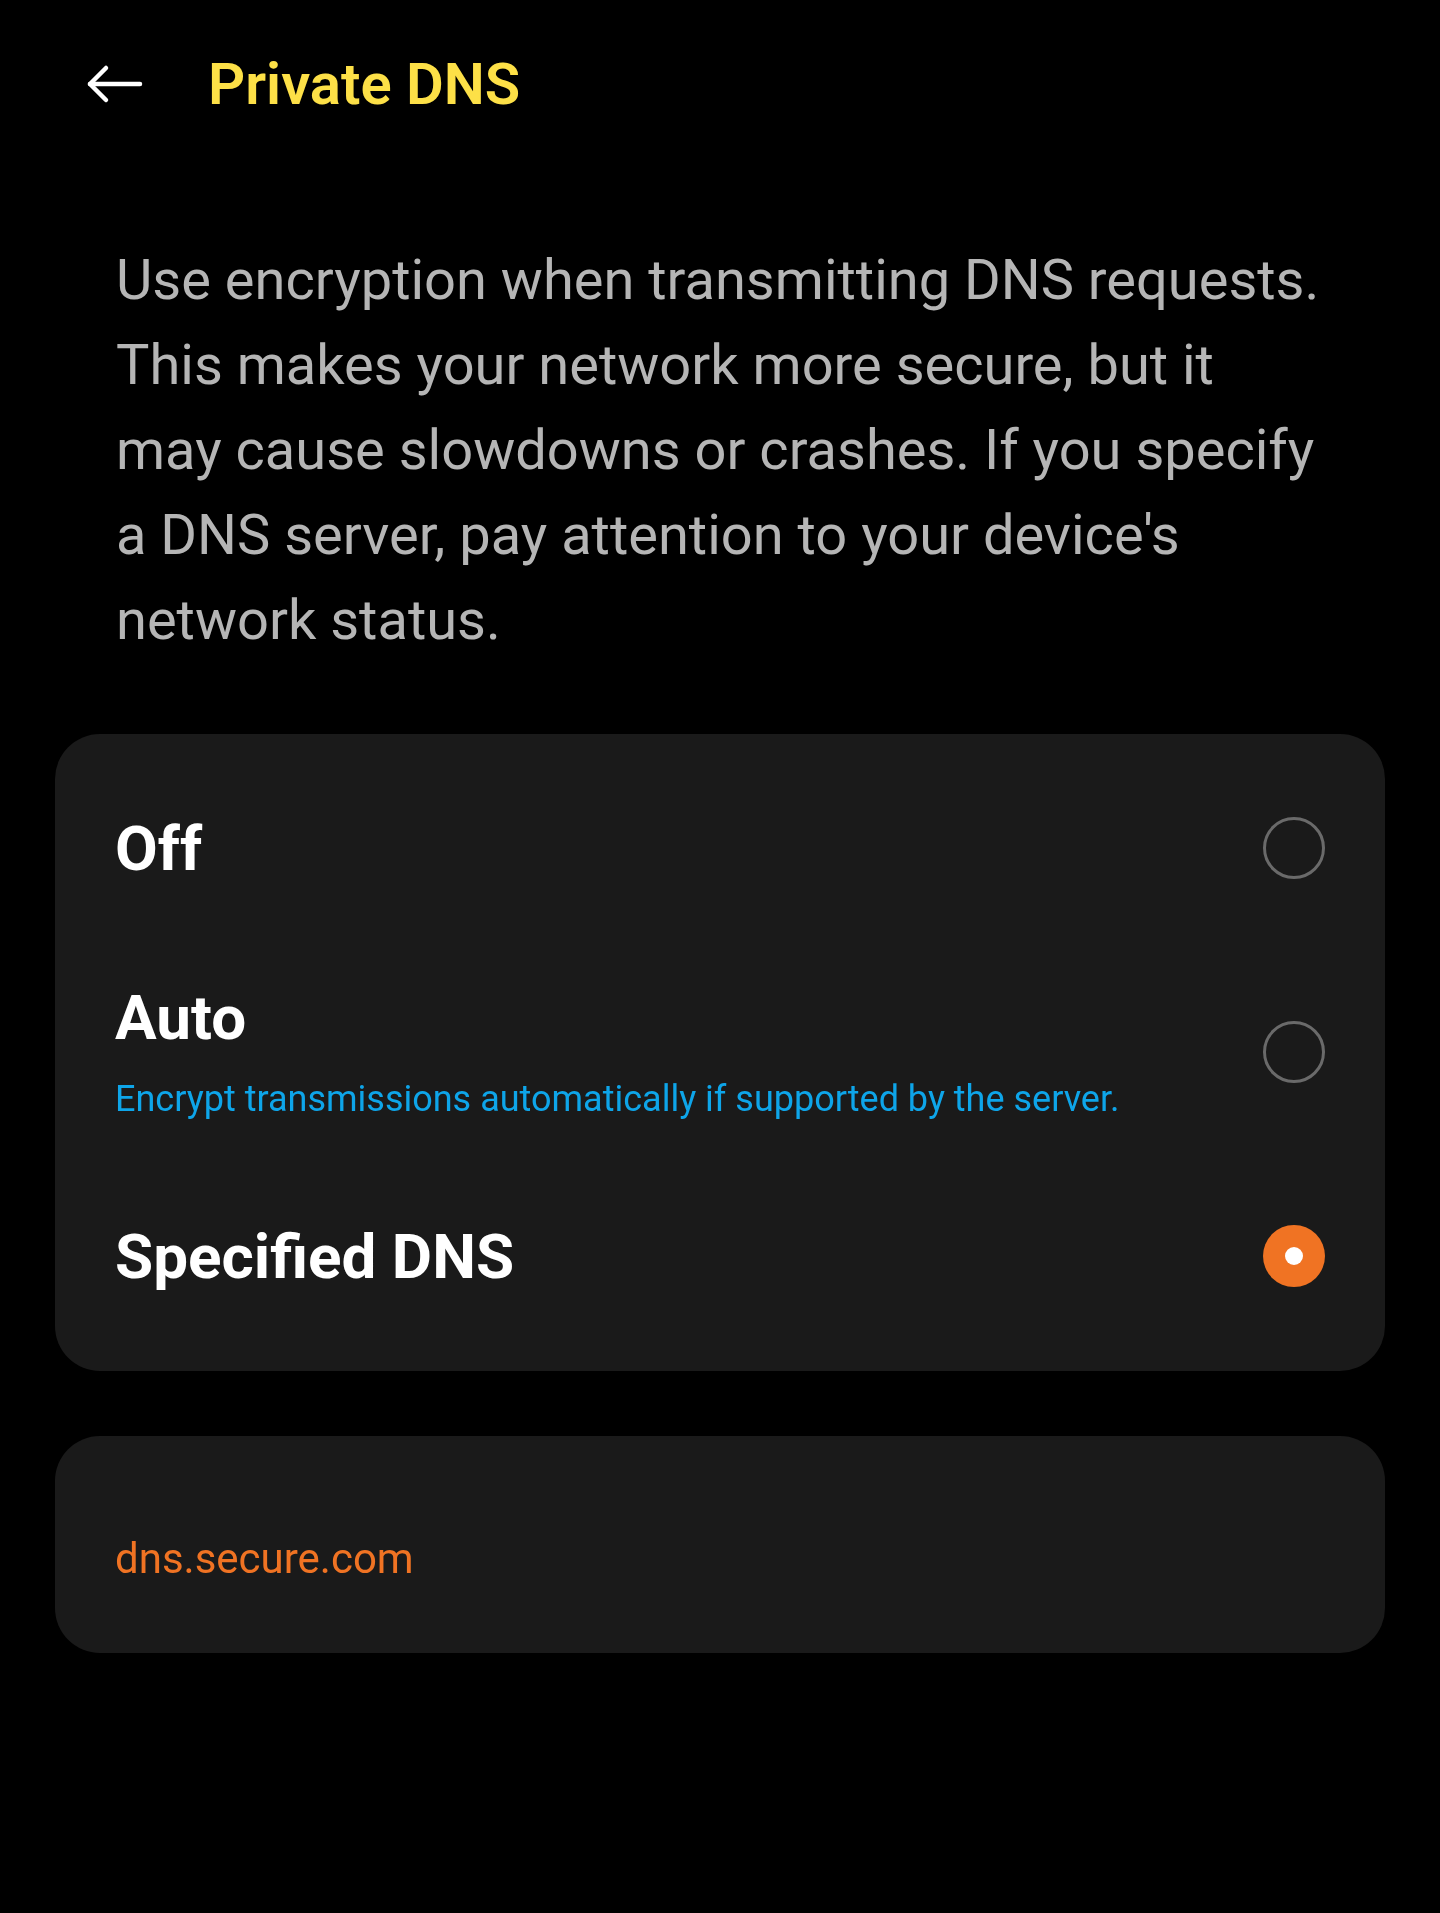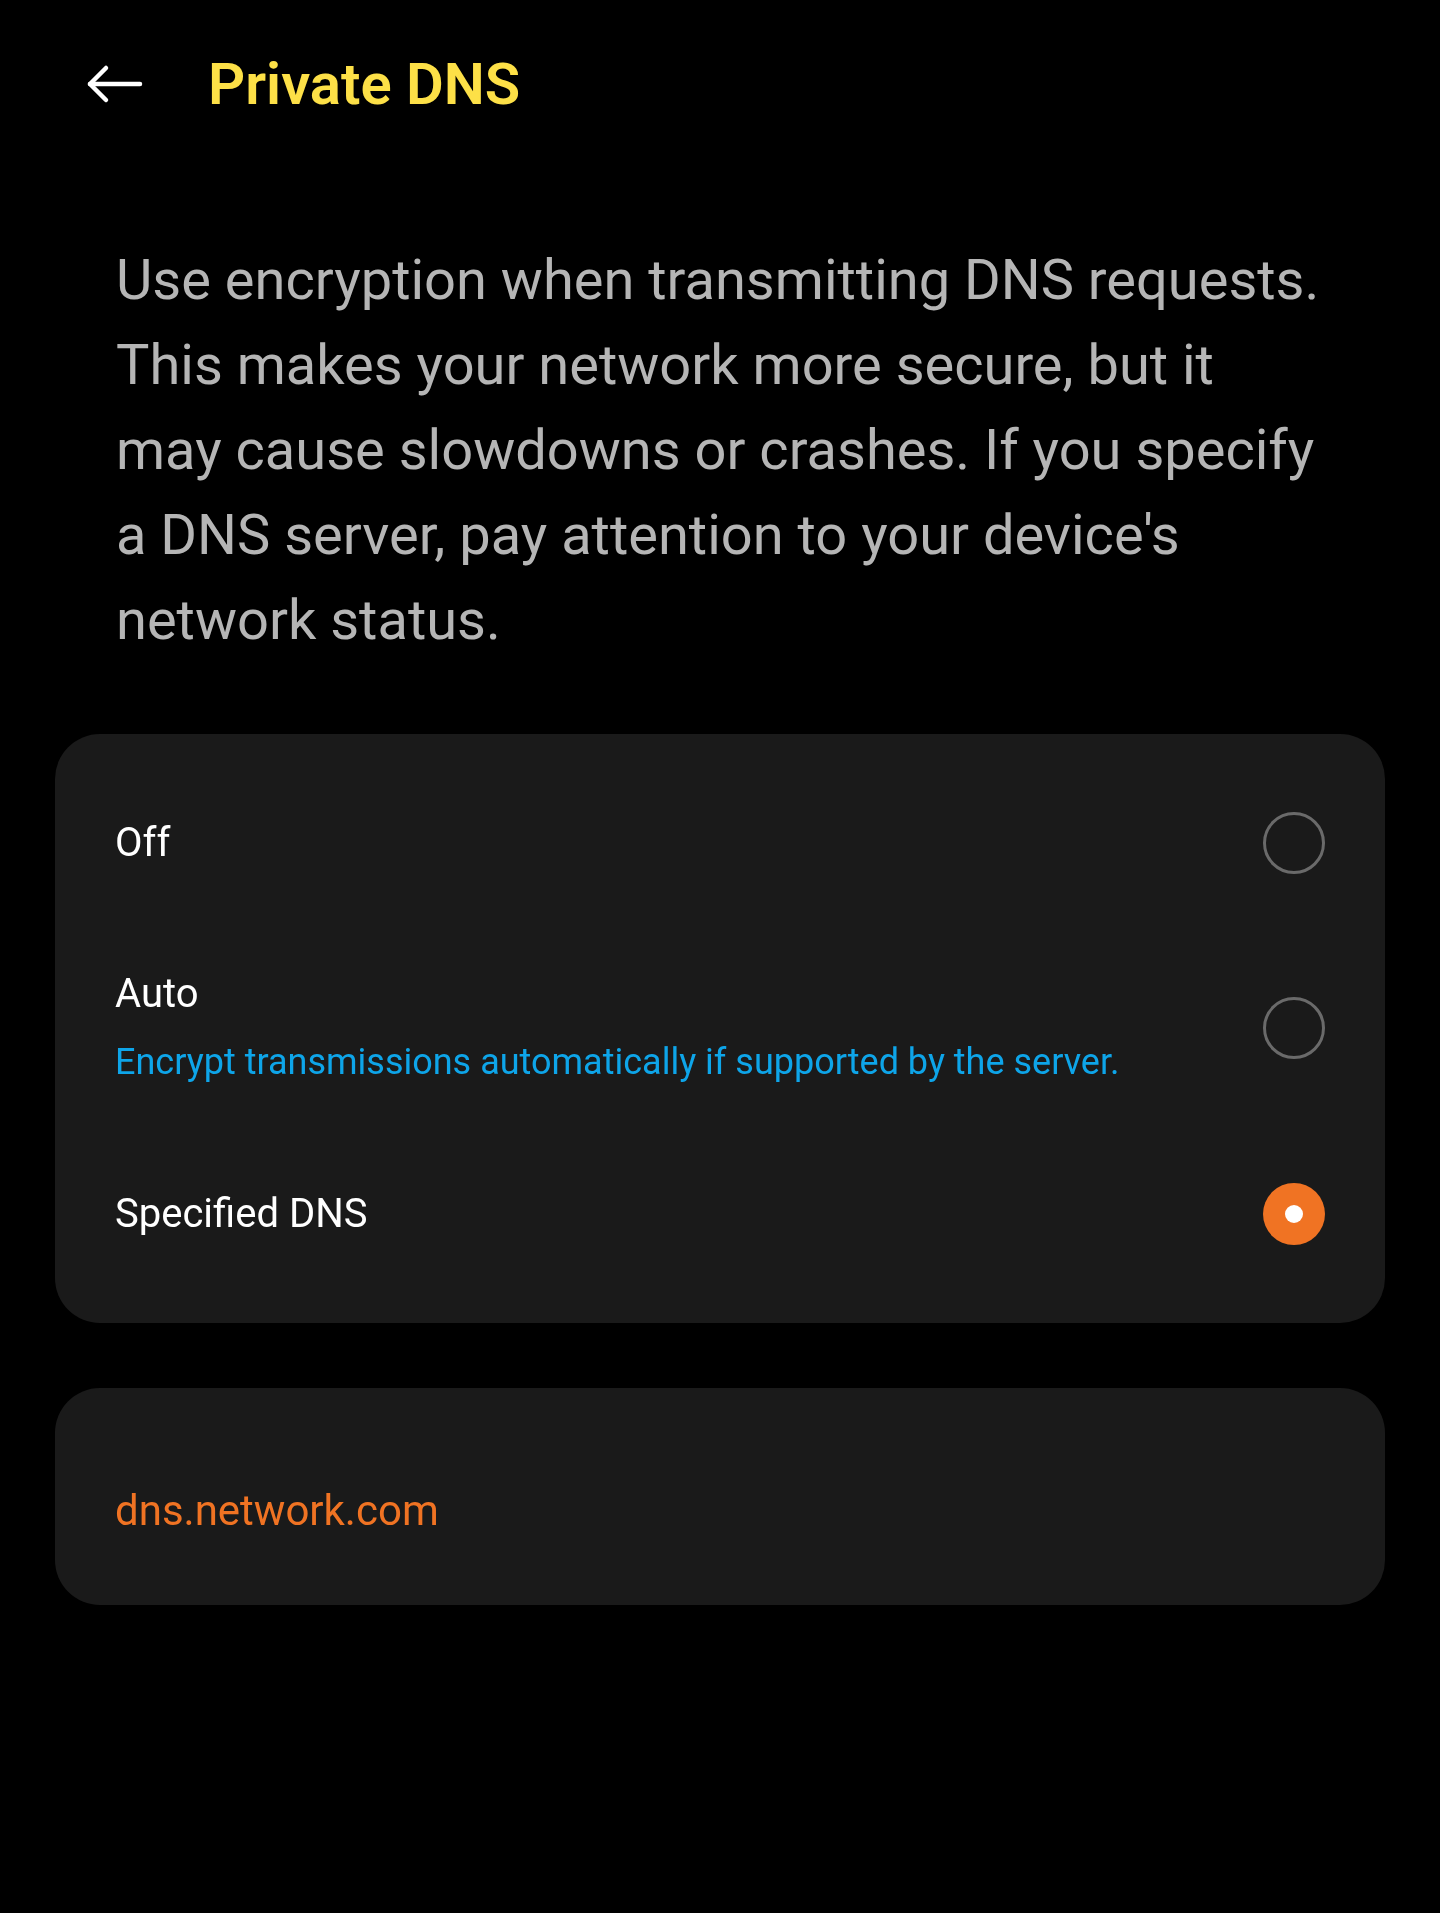--- a/index.html
+++ b/index.html
@@ -70,22 +70,22 @@
       padding: 48px 60px;
       cursor: pointer;
     }
 
     .option-content {
       flex: 1;
       padding-right: 40px;
     }
 
     .option-title {
-      font-size: 40px;
-      font-weight: 400;
+      font-size: 62px;
+      font-weight: 700;
       color: #ffffff;
     }
 
     .option-subtitle {
       font-size: 36px;
       color: #0ea5e9;
       margin-top: 20px;
       line-height: 1.4;
       font-weight: 400;
     }
@@ -166,15 +166,15 @@
   <div class="option-row">
     <div class="option-content">
       <div class="option-title">Specified DNS</div>
     </div>
     <div class="radio selected"></div>
   </div>
 </div>
 
 <div class="card">
   <div class="dns-row">
-    <div class="dns-value">dns.network.com</div>
+    <div class="dns-value">dns.secure.com</div>
   </div>
 </div>
 
 </body></html>

